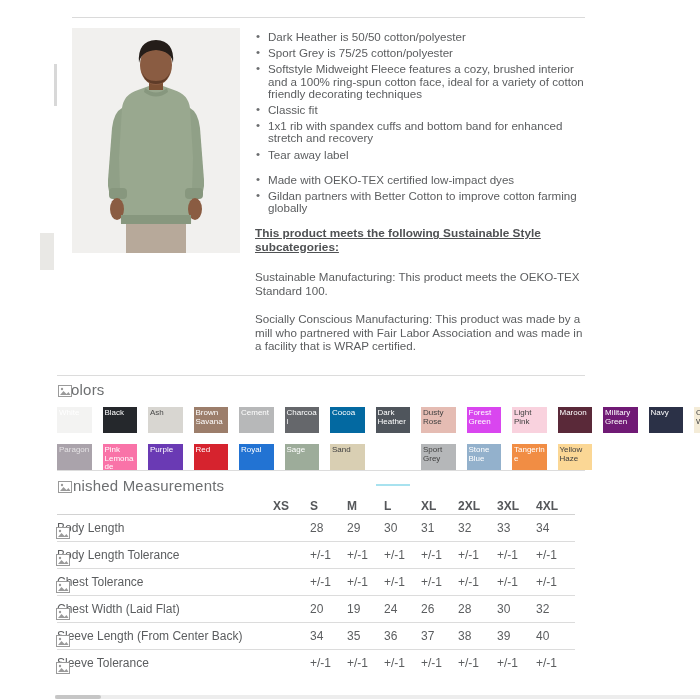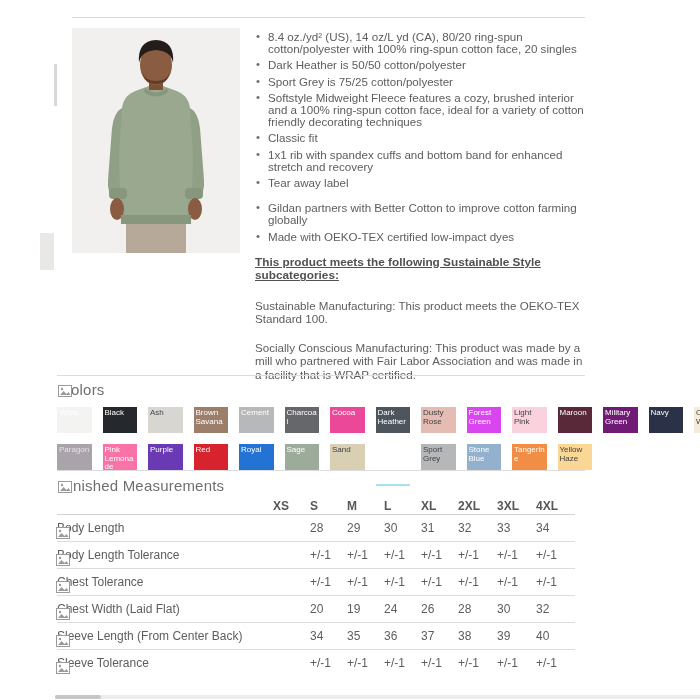--- a/index.html
+++ b/index.html
@@ -62,31 +62,30 @@
     <rect x="77" y="48" width="14" height="14" fill="#7c5034"></rect>
     <ellipse cx="84" cy="37" rx="16" ry="20" fill="#8a5c42"></ellipse>
     <path d="M70 44 Q73 56 84 56 Q95 56 98 44 Q95 53 84 53 Q73 53 70 44 Z" fill="#5f3c28"></path>
     <path d="M67 35 Q65 13 84 12 Q103 13 101 35 Q99 23 84 22 Q69 23 67 35 Z" fill="#241d19"></path>
     <path d="M73 60 Q84 69 95 60 L96 64 Q84 73 72 64 Z" fill="#87977e"></path>
   </svg>
 </div>
 
 <div class="abs" id="right-col">
   <ul class="bullets" id="bullets-main">
-      <li>8.4 oz./yd² (US), 14 oz/L yd (CA), 80/20 ring-spun cotton/polyester with 100% ring-spun cotton face, 20 singles</li>
       <li>Dark Heather is 50/50 cotton/polyester</li>
       <li>Sport Grey is 75/25 cotton/polyester</li>
       <li>Softstyle Midweight Fleece features a cozy, brushed interior and a 100% ring-spun cotton face, ideal for a variety of cotton friendly decorating techniques</li>
       <li>Classic fit</li>
       <li>1x1 rib with spandex cuffs and bottom band for enhanced stretch and recovery</li>
       <li>Tear away label</li>
     </ul>
   <ul class="bullets" id="bullets-sustain">
+      <li>Made with OEKO-TEX certified low-impact dyes</li>
       <li>Gildan partners with Better Cotton to improve cotton farming globally</li>
-      <li>Made with OEKO-TEX certified low-impact dyes</li>
     </ul>
   <div id="sustain-heading">This product meets the following Sustainable Style subcategories:</div>
   <div class="para">Sustainable Manufacturing: This product meets the OEKO-TEX Standard 100.</div>
   <div class="para">Socially Conscious Manufacturing: This product was made by a mill who partnered with Fair Labor Association and was made in a facility that is WRAP certified.</div>
 </div>
 
 <div class="abs sep" id="colors-sep"></div>
 <div class="sec-head" id="colors-head">
   <span class="iconwrap"><span class="broken-ico js-ico" style="width: 14px; height: 12px;"><svg width="14" height="12" viewBox="0 0 14 12">
           <rect x="0.5" y="0.5" width="13" height="11" fill="#ffffff" stroke="#9a9a9a"></rect>
@@ -94,21 +93,21 @@
           <path d="M2 10 L5.5 6 L8.5 9 L10.5 7 L12.5 10 Z" fill="#9a9a9a"></path>
         </svg></span><span>Colors</span></span>
 </div>
 <div class="abs" id="swatch-grid">
     <div class="swatch" style="background: rgb(243, 243, 242); color: rgb(255, 255, 255);">White</div>
     <div class="swatch" style="background: rgb(37, 40, 44); color: rgb(255, 255, 255);">Black</div>
     <div class="swatch" style="background: rgb(216, 214, 209); color: rgb(74, 74, 74);">Ash</div>
     <div class="swatch" style="background: rgb(156, 126, 107); color: rgb(255, 255, 255);">Brown Savana</div>
     <div class="swatch" style="background: rgb(183, 184, 185); color: rgb(255, 255, 255);">Cement</div>
     <div class="swatch" style="background: rgb(101, 103, 107); color: rgb(255, 255, 255);">Charcoal</div>
-    <div class="swatch" style="background: #ec4899; color: rgb(255, 255, 255);">Cocoa</div>
+    <div class="swatch" style="background: #0369a1; color: rgb(255, 255, 255);">Cocoa</div>
     <div class="swatch" style="background: rgb(79, 85, 92); color: rgb(255, 255, 255);">Dark Heather</div>
     <div class="swatch" style="background: rgb(229, 188, 179); color: rgb(63, 63, 63);">Dusty Rose</div>
     <div class="swatch" style="background: #d946ef; color: rgb(255, 255, 255);">Forest Green</div>
     <div class="swatch" style="background: rgb(249, 210, 222); color: rgb(63, 63, 63);">Light Pink</div>
     <div class="swatch" style="background: rgb(90, 41, 57); color: rgb(255, 255, 255);">Maroon</div>
     <div class="swatch" style="background: #701a75; color: rgb(255, 255, 255);">Military Green</div>
     <div class="swatch" style="background: rgb(43, 49, 71); color: rgb(255, 255, 255);">Navy</div>
     <div class="swatch" style="background: rgb(244, 236, 216); color: rgb(63, 63, 63);">Off White</div>
     <div class="swatch" style="background: rgb(170, 163, 171); color: rgb(228, 226, 228);">Paragon</div>
     <div class="swatch" style="background: rgb(249, 115, 168); color: rgb(255, 255, 255);">Pink Lemonade</div>

